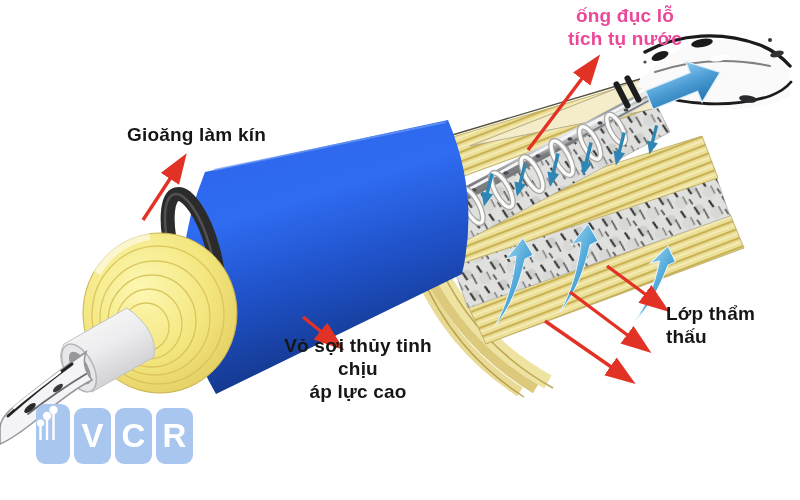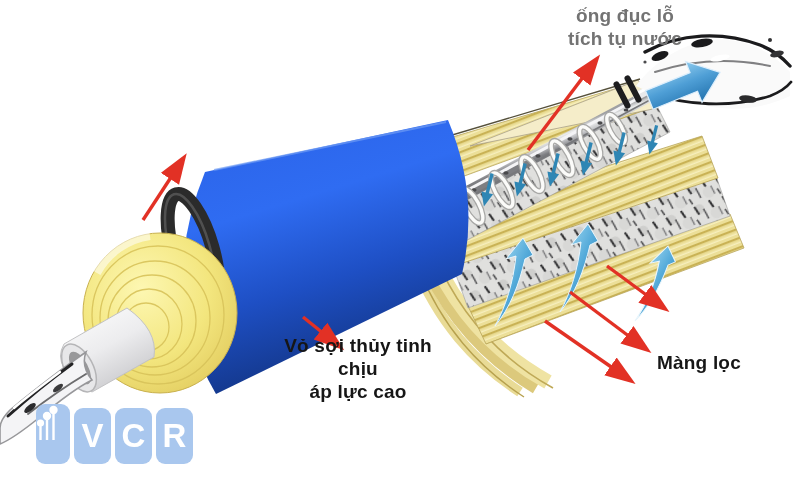--- a/index.html
+++ b/index.html
@@ -2,21 +2,21 @@
 <html><head>
 <meta charset="utf-8">
 <style>
   html,body{margin:0;padding:0;}
   body{font-family:"Liberation Sans",sans-serif;background:#ffffff;}
   .stage{position:relative;width:800px;height:500px;background:#ffffff;overflow:hidden;}
   .stage svg{position:absolute;left:0;top:0;}
   .lbl{position:absolute;font-size:19px;font-weight:700;color:#161616;
        white-space:pre-line;line-height:1.22;letter-spacing:.2px;}
   .lbl.center{text-align:center;}
-  .lbl.navy{color:#737373;}
+  .lbl.navy{color:#ec4899;}
   .logo{position:absolute;left:36px;top:404px;display:flex;gap:4px;align-items:flex-end;}
   .logo .tile{background:#a9c7ee;border-radius:9px;height:56px;display:flex;
               align-items:center;justify-content:center;}
   .logo .tile.letter{width:37px;color:#ffffff;font-size:33px;font-weight:700;}
   .logo .tile.icon{width:34px;height:60px;}
 </style>
 </head>
 <body>
 
 <div class="stage">
@@ -232,26 +232,27 @@
     <line x1="607" y1="266" x2="664" y2="308" marker-end="url(#mRed)"></line>
     <line x1="570" y1="292" x2="646" y2="349" marker-end="url(#mRed)"></line>
     <line x1="545" y1="321" x2="630" y2="380" marker-end="url(#mRed)"></line>
   </g>
 </svg>
 
 <div class="lbl navy center" style="left:545px;top:4px;width:160px;">ống đục lỗ
 tích tụ nước</div>
 
 
+<div class="lbl" style="left:127px;top:123px;">Gioăng làm kín</div>
 
 <div class="lbl center" style="left:262px;top:334px;width:192px;">Vỏ sợi thủy tinh chịu
 áp lực cao</div>
 
-
-<div class="lbl" style="left:657px;top:351px;">Màng lọc</div>
+<div class="lbl" style="left:666px;top:302px;">Lớp thẩm thấu</div>
+
 
 
 <div class="logo">
   <div class="tile icon">
     <svg width="22" height="38" viewBox="0 0 22 38">
       <g fill="#ffffff">
         <circle cx="4.5" cy="19" r="3.6"></circle>
         <rect x="3.3" y="21" width="2.4" height="15"></rect>
         <circle cx="11" cy="12" r="4.2"></circle>
         <rect x="9.8" y="14" width="2.4" height="22"></rect>

